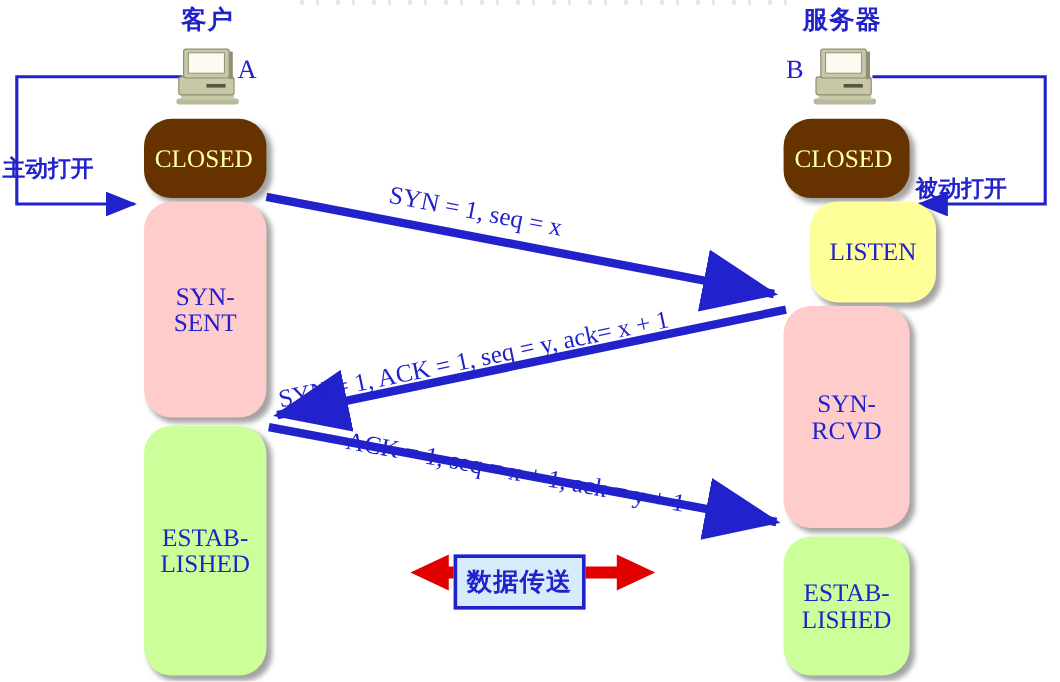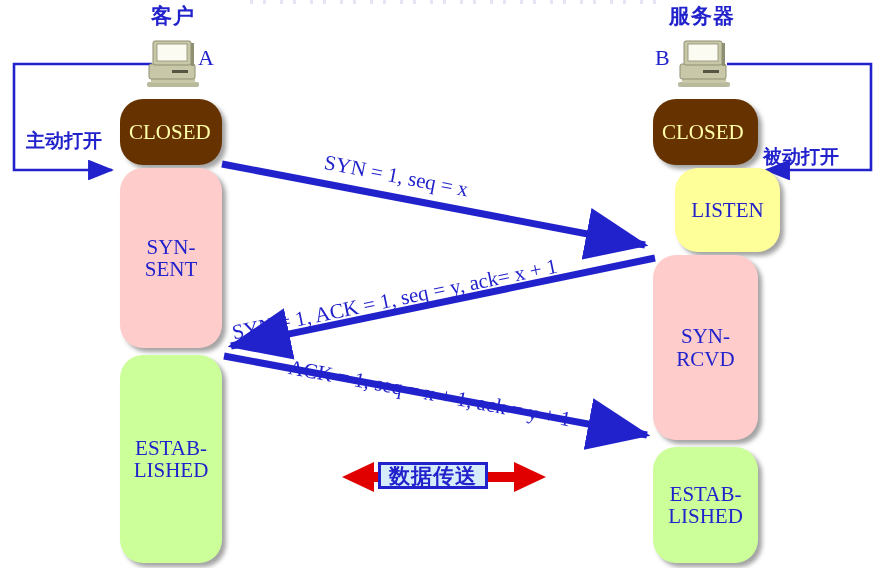--- a/index.html
+++ b/index.html
@@ -146,21 +146,21 @@
     <rect x="9" y="38" width="44" height="5" fill="#c8c8a8"></rect>
     <rect x="7" y="24" width="46" height="15" rx="2" fill="#c8c8a8" stroke="#8f8f73" stroke-width="1"></rect>
     <rect x="30" y="30" width="16" height="3" fill="#555544"></rect>
     <rect x="11" y="1" width="38" height="24" rx="2" fill="#c8c8a8" stroke="#8f8f73" stroke-width="1"></rect>
     <rect x="15" y="4" width="30" height="17" fill="#fbfbf2" stroke="#8f8f73" stroke-width="0.8"></rect>
     <rect x="49" y="3" width="3" height="23" fill="#8f8f73"></rect>
   </svg>
 
   <div class="party-letter" style="left:198px;top:45px;">A</div>
 
-  <div class="loop-label" style="left:26px;top:128px;">主动打开</div>
+  <div class="loop-label" style="left:2px;top:128px;">主动打开</div>
 
   <div class="state-box closed" style="left:120px;top:99px;width:102px;height:66px;background:#663300;">CLOSED</div>
 
   <div class="state-box" style="left:120px;top:168px;width:102px;height:180px;background:#ffcccc;">SYN-
 SENT</div>
 
   <div class="state-box" style="left:120px;top:355px;width:102px;height:208px;background:#ccff99;">ESTAB-
 LISHED</div>
 
   <div class="party-title" style="left:669px;top:2px;">服务器</div>
@@ -188,15 +188,15 @@
 
   <div class="state-box" style="left:653px;top:447px;width:105px;height:116px;background:#ccff99;">ESTAB-
 LISHED</div>
 
   <div class="msg" style="left:327px;top:150px;transform:rotate(11deg);">SYN = 1, seq = x</div>
 
   <div class="msg" style="left:230px;top:321px;transform:rotate(-11.7deg);">SYN = 1, ACK = 1, seq = y, ack= x + 1</div>
 
   <div class="msg" style="left:291px;top:355px;transform:rotate(10.6deg);">ACK = 1, seq = x + 1, ack = y + 1</div>
 
-  <div class="data-badge" style="left:378px;top:462px;width:110px;height:27px;">数据传送</div>
+  <div class="data-badge" style="left:378px;top:462px;width:110px;height:46px;">数据传送</div>
 
 </div>
 
 </body></html>

